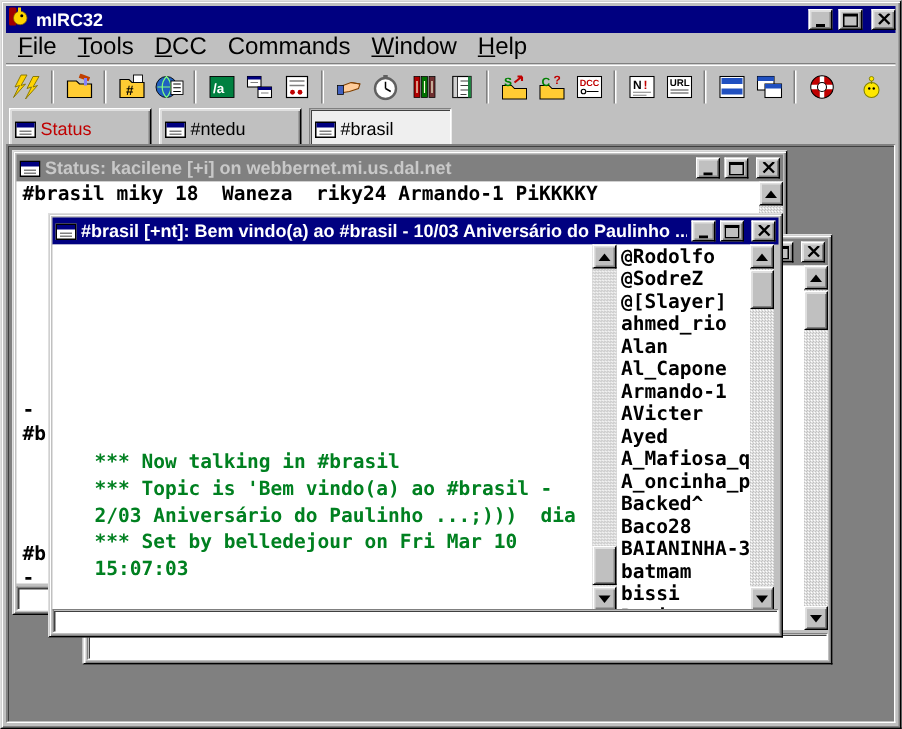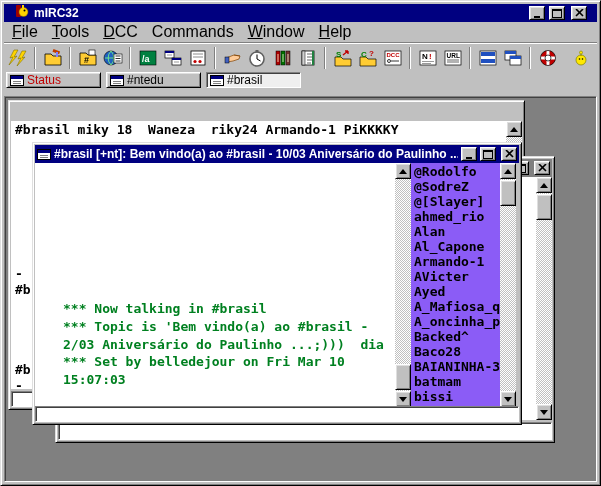--- a/index.html
+++ b/index.html
@@ -12,21 +12,21 @@
              background:#c0c0c0; }
   .btn95   { border:1px solid; border-color:#fff #000 #000 #fff;
              box-shadow: inset 1px 1px 0 #dfdfdf, inset -1px -1px 0 #808080;
              background:#c0c0c0; }
 
   #app { position:absolute; inset:0; }
   #frame { position:absolute; inset:0; }
 
   
   #main-titlebar { position:absolute; left:3px; top:3px; right:3px; height:18px;
-    background:#000080; color:#fff; display:flex; align-items:center; gap:4px; padding:0 10px; }
+    background:#000080; color:#fff; display:flex; align-items:center; gap:4px; padding:0 0; }
   #main-titlebar .title { font-size:12px; font-weight:bold; }
   .tbtn { width:16px; height:14px; display:flex; align-items:center; justify-content:center; }
   .tbtn svg { display:block; }
   .close-gap { margin-left:2px; }
   .tb-sp { flex:1; }
 
   
   #menu-bar { position:absolute; left:4px; top:22px; right:4px; height:18px;
     display:flex; align-items:center; font-size:16px; }
   .menu-item { padding:1px 7px; color:#000; display:block; }
@@ -41,21 +41,21 @@
   .tool-btn { width:25px; height:24px; display:flex; align-items:center; justify-content:center;
     background:#c0c0c0; }
   .tool-btn svg { display:block; }
   .tool-div { width:2px; height:22px; border-left:1px solid #808080; border-right:1px solid #fff;
     margin:0 4px; }
   .tool-gap { width:8px; }
 
   
   #switchbar { position:absolute; left:5px; top:71px; right:4px; height:22px;
     display:flex; gap:5px; }
-  .sw-btn { width:95px; height:16px; display:flex; align-items:center; gap:3px; padding:0 3px;
+  .sw-btn { width:95px; height:28px; display:flex; align-items:center; gap:3px; padding:0 3px;
     font-size:12px; }
   .sw-btn.pressed { border-color:#808080 #fff #fff #808080;
     box-shadow: inset 1px 1px 0 #404040; background:#efefef; }
   .mini-win { width:14px; height:11px; background:#fff; border:1px solid #000; position:relative; flex:none; }
   .mini-win::before { content:""; position:absolute; left:0; top:0; right:0; height:3px; background:#000080; }
   .mini-win::after { content:""; position:absolute; left:2px; top:5px; width:8px; height:1px;
     background:#808080; box-shadow:0 2px 0 #808080; }
 
   
   #mdi { position:absolute; left:3px; right:3px; top:95px; bottom:3px; background:#808080;
@@ -95,21 +95,21 @@
   #status-content .line { position:absolute; left:4px; white-space:pre; line-height:16px; }
 
   
   #ntedu-content { position:absolute; left:2px; right:2px; top:20px; bottom:22px; background:#fff; }
 
   
   #brasil-row { position:absolute; left:2px; right:2px; top:20px; height:244px; display:flex; }
   #brasil-text { width:360px; background:#fff; position:relative; overflow:hidden; }
   #chat-lines { position:absolute; left:4px; top:137px; }
   #chat-lines .chat-line { line-height:17.8px; white-space:pre; color:#008020;margin-left:24px; }
-  #brasil-nicklist { width:89px; background:#8b5cf6; overflow:hidden; padding:1px 0 0 3px; }
+  #brasil-nicklist { width:89px; background:#ffffff; overflow:hidden; padding:1px 0 0 3px; }
   .nick { line-height:15px; white-space:pre; overflow:hidden; }
 </style>
 </head>
 <body>
 
 <div id="app">
 <div id="frame" class="raised">
 
   <div id="main-titlebar">
     <span>
@@ -323,20 +323,40 @@
     </span>
     <span class="sw-btn btn95 pressed">
       <span class="mini-win"></span>
       <span>#brasil</span>
     </span>
   </div>
 
   <div id="mdi">
 
     <div class="win" style="left:3px; top:3px; width:517px; height:310px; z-index:1;">
+      <div class="titlebar inactive">
+        <span class="mini-win"></span>
+        <span class="title">Status: kacilene [+i] on webbernet.mi.us.dal.net</span>
+        <span class="tbtn btn95">
+          <svg width="10" height="9" viewBox="0 0 10 9">
+                <rect x="2" y="7" width="6" height="2" fill="#000"></rect>
+              </svg>
+            </span>
+        <span class="tbtn btn95">
+          <svg width="10" height="9" viewBox="0 0 10 9">
+                <rect x="0.5" y="0.5" width="9" height="8" fill="none" stroke="#000"></rect>
+                <rect x="0" y="0" width="10" height="2" fill="#000"></rect>
+              </svg>
+            </span>
+        <span class="tbtn btn95 close-gap">
+          <svg width="9" height="8" viewBox="0 0 9 8">
+                <path d="M1 0l7 7M8 0L1 7" stroke="#000" stroke-width="1.6"></path>
+              </svg>
+            </span>
+      </div>
       <div id="status-content" class="mono">
         <div class="sb" style="right:0; top:0; bottom:0;">
           <span class="sb-btn btn95" style="top:0;">
                 <span class="arr up"></span>
               </span>
           <span class="sb-btn btn95" style="bottom:0;">
                 <span class="arr down"></span>
               </span>
         </div>
       <div class="line" style="top: 1px;">#brasil miky 18  Waneza  riky24 Armando-1 PiKKKKY</div>

